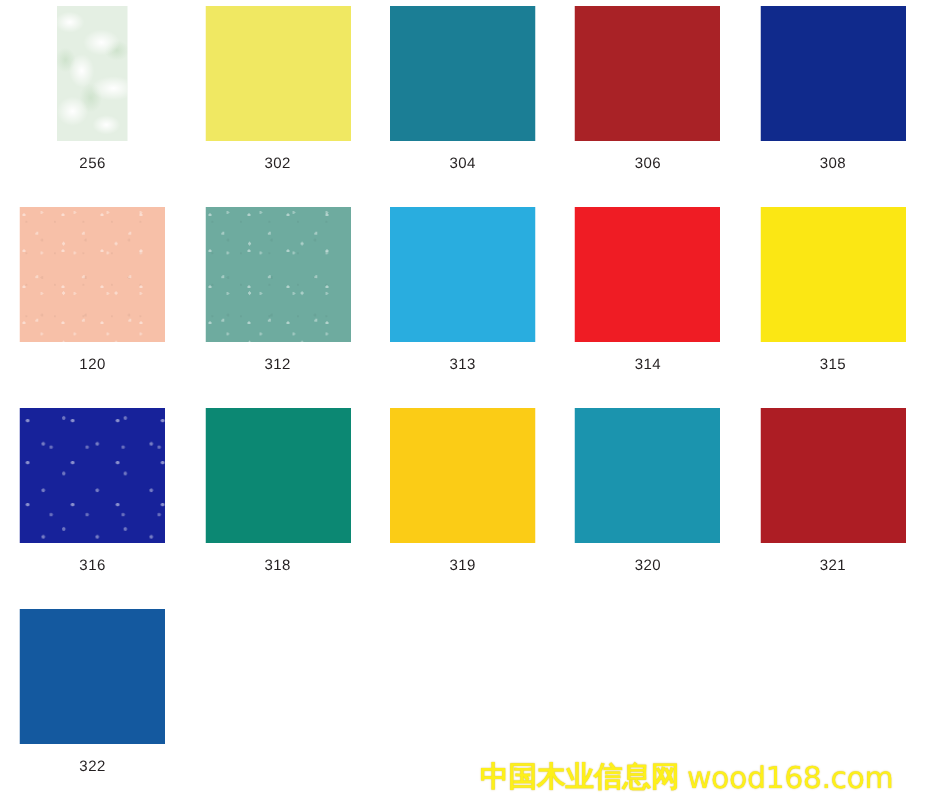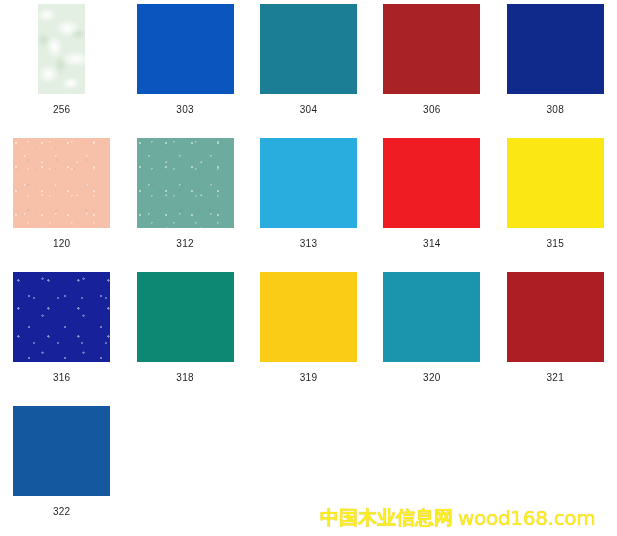--- a/index.html
+++ b/index.html
@@ -140,23 +140,23 @@
 
   <div class="grid" id="swatch-grid">
       <div class="cell">
         <div class="swatch" style="background: rgb(255, 255, 255);">
           <div class="marble"></div>
         </div>
         <div class="label">256</div>
       </div>
       <div class="cell">
         <div class="swatch">
-          <div class="fill" style="background: rgb(11, 86, 190);"></div>
-        </div>
-        <div class="label">303</div>
+          <div class="fill" style="background: rgb(240, 232, 98);"></div>
+        </div>
+        <div class="label">302</div>
       </div>
       <div class="cell">
         <div class="swatch">
           <div class="fill" style="background: rgb(27, 126, 149);"></div>
         </div>
         <div class="label">304</div>
       </div>
       <div class="cell">
         <div class="swatch">
           <div class="fill" style="background: rgb(169, 34, 38);"></div>

